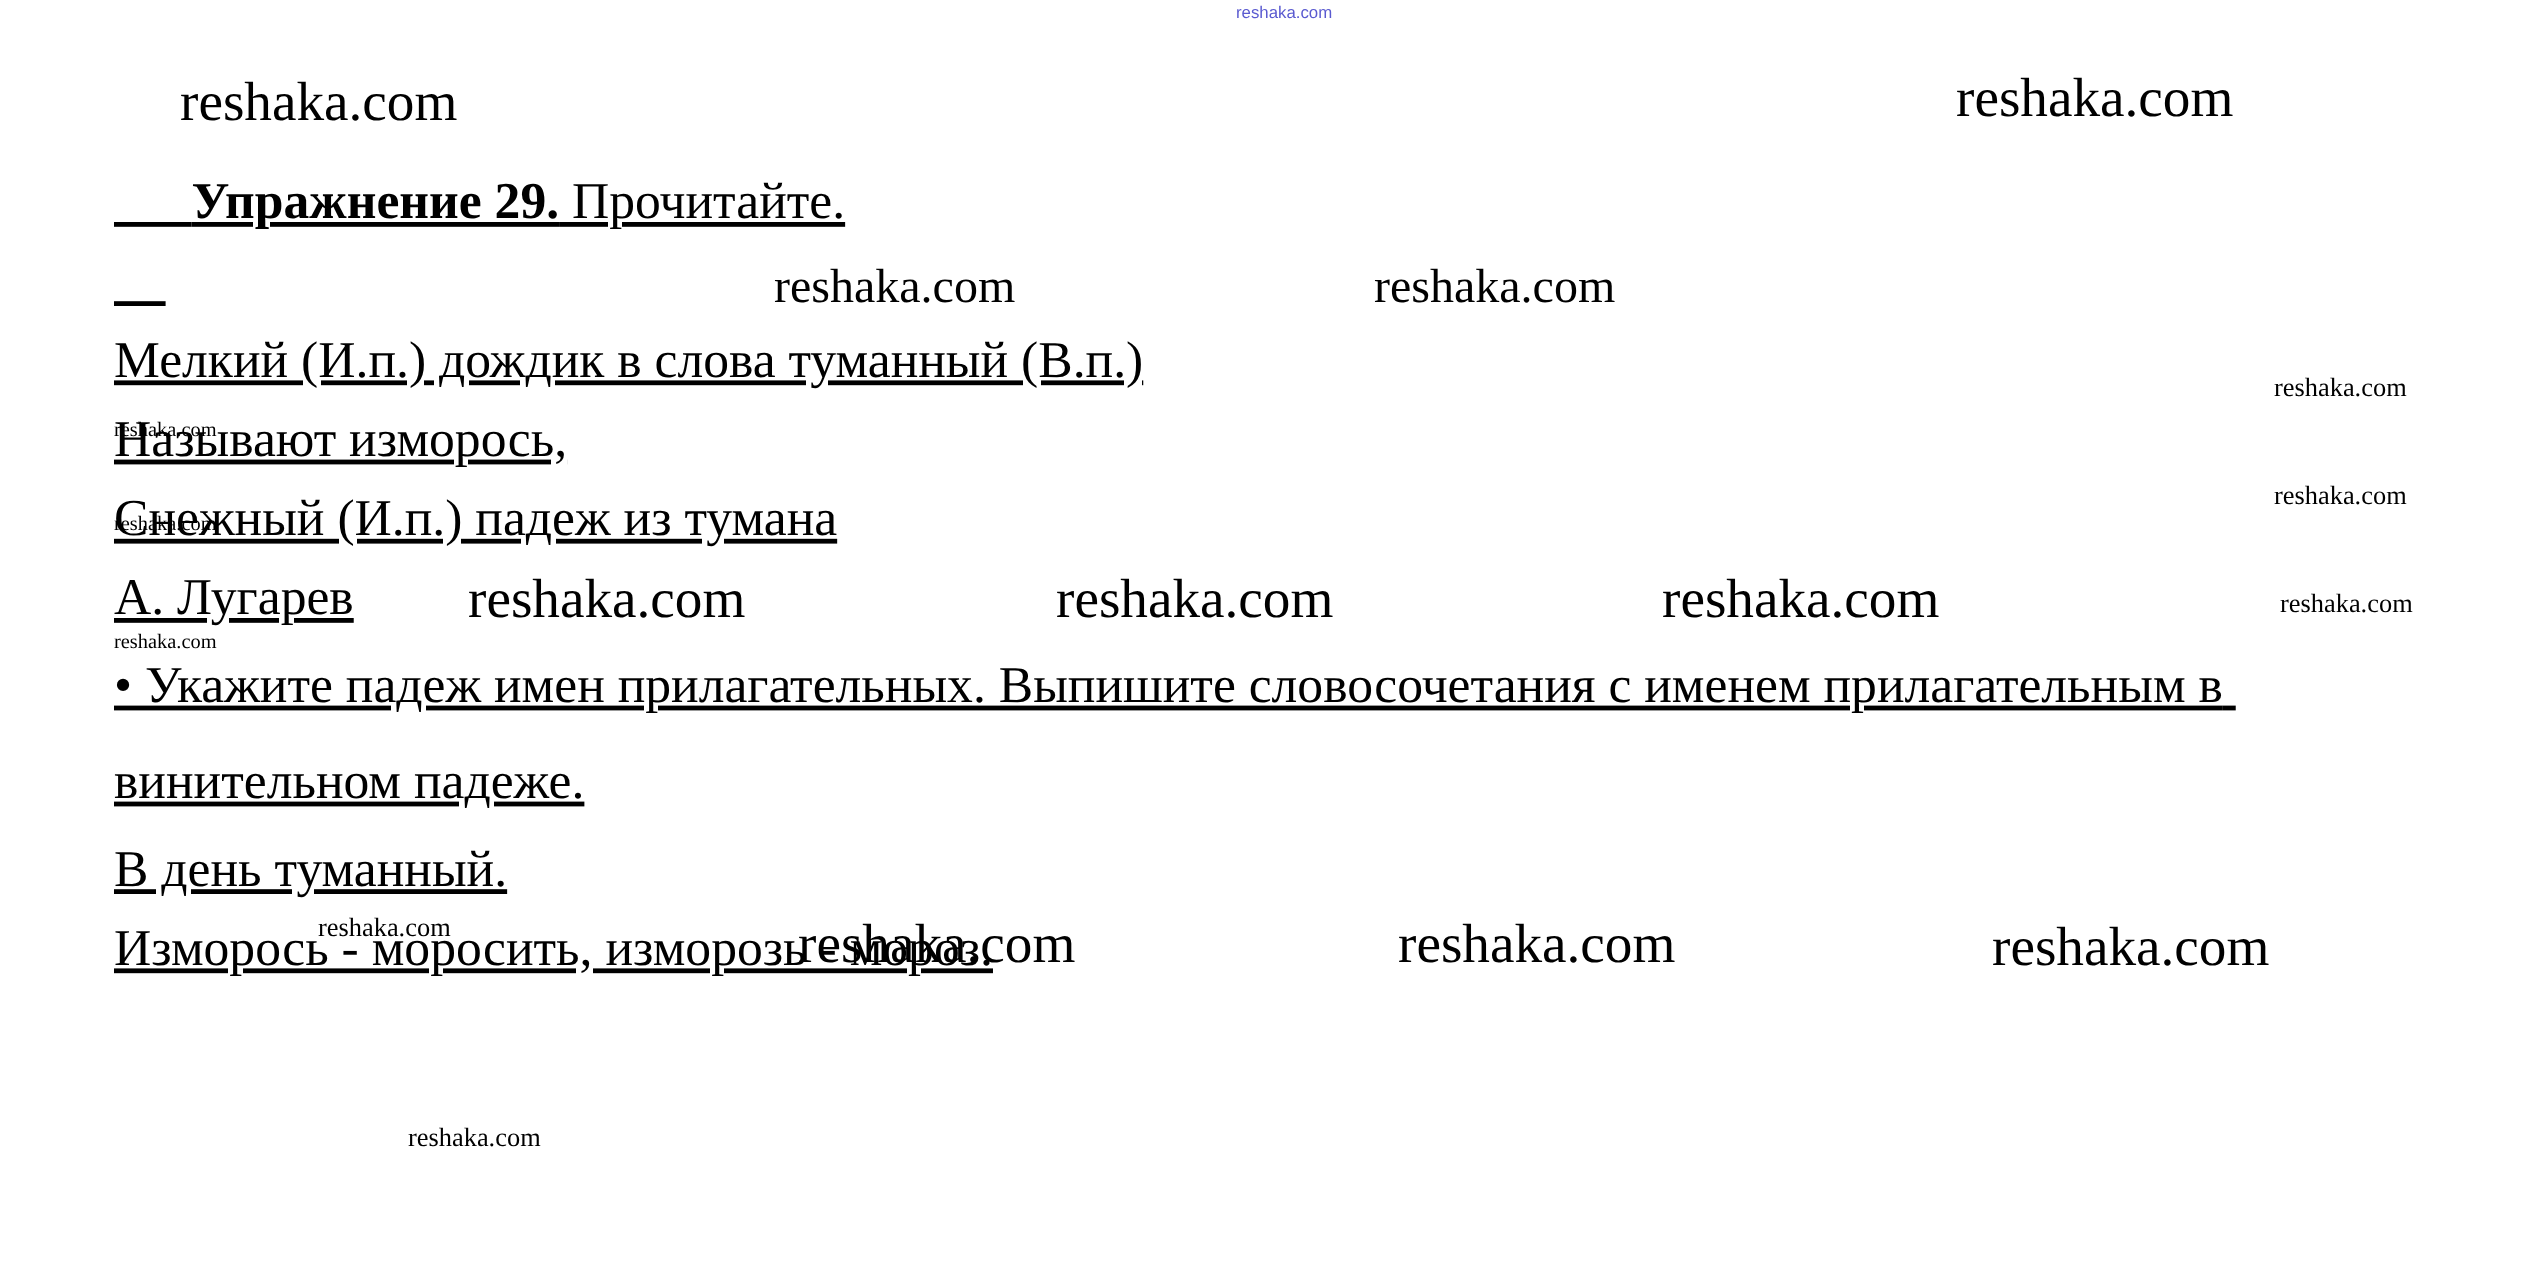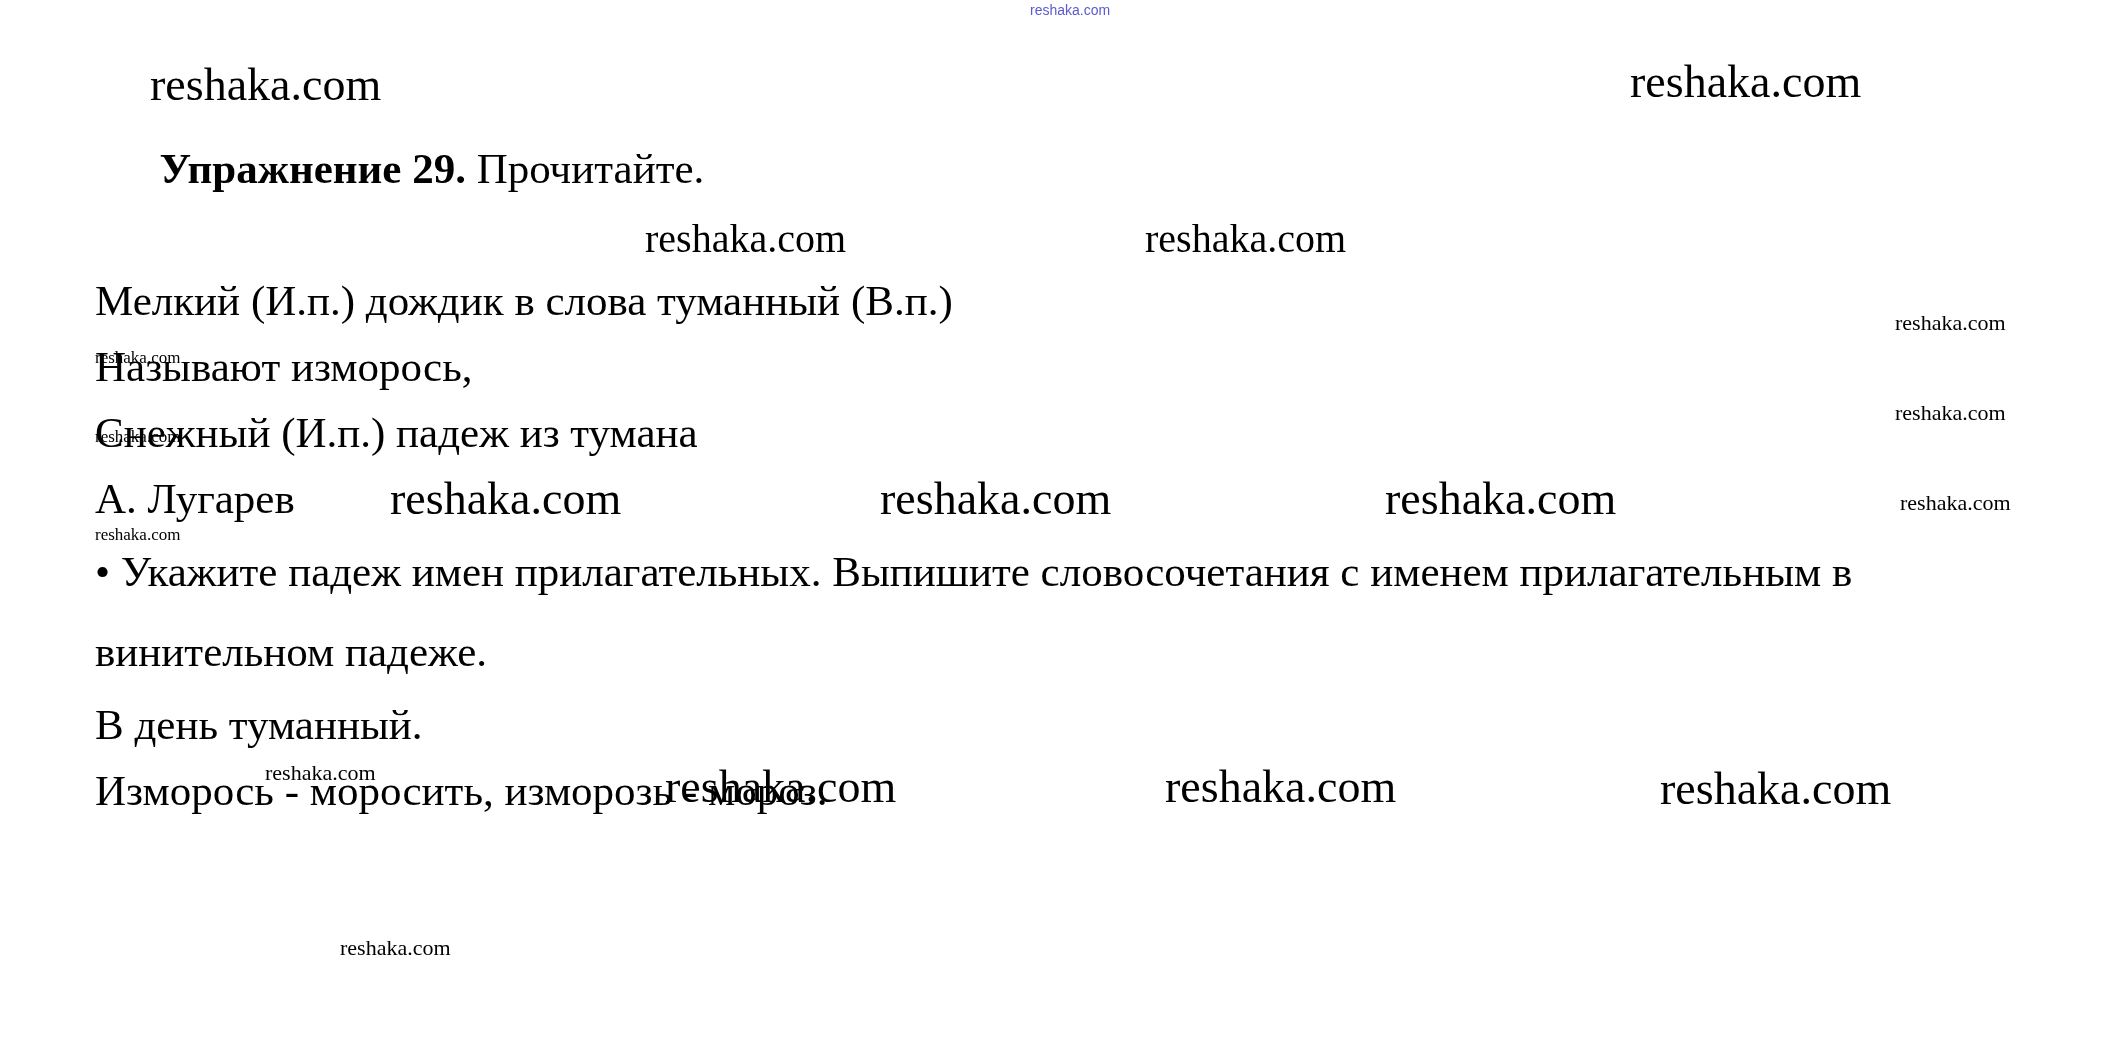--- a/index.html
+++ b/index.html
@@ -28,20 +28,21 @@
   .doc-text {
     position: absolute;
     left: 95px;
     top: 70px;
     width: 1960px;
     font-size: 43px;
     line-height: 66px;
     font-family: "Liberation Serif", serif;
     color: #000;
     z-index: 5;
+    text-decoration: underline;
   }
   .line {
     white-space: pre-wrap;
   }
   .line.wrap {
     line-height: 80px;
   }
 
   
   .wm {

